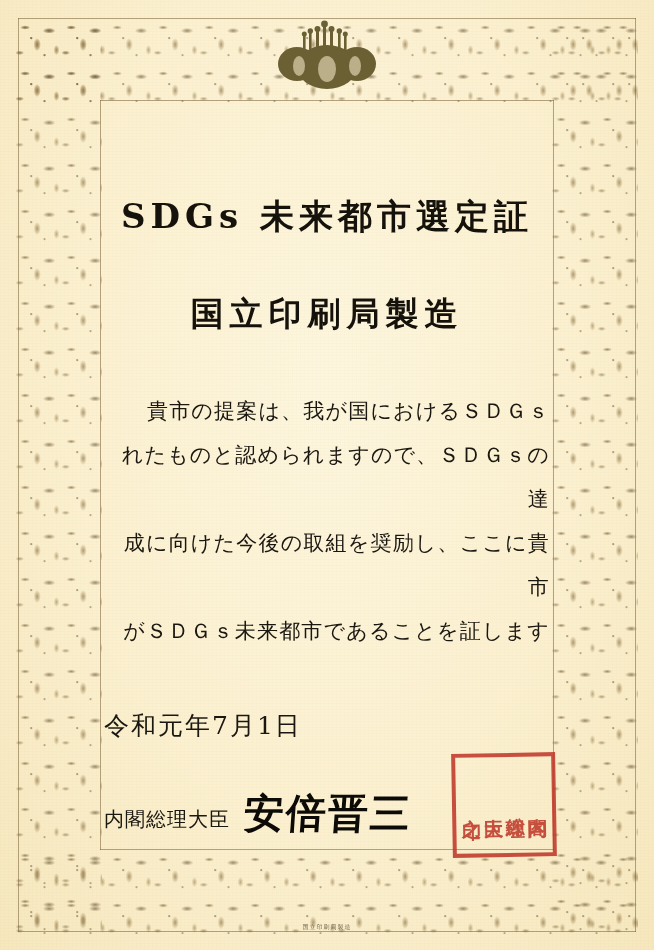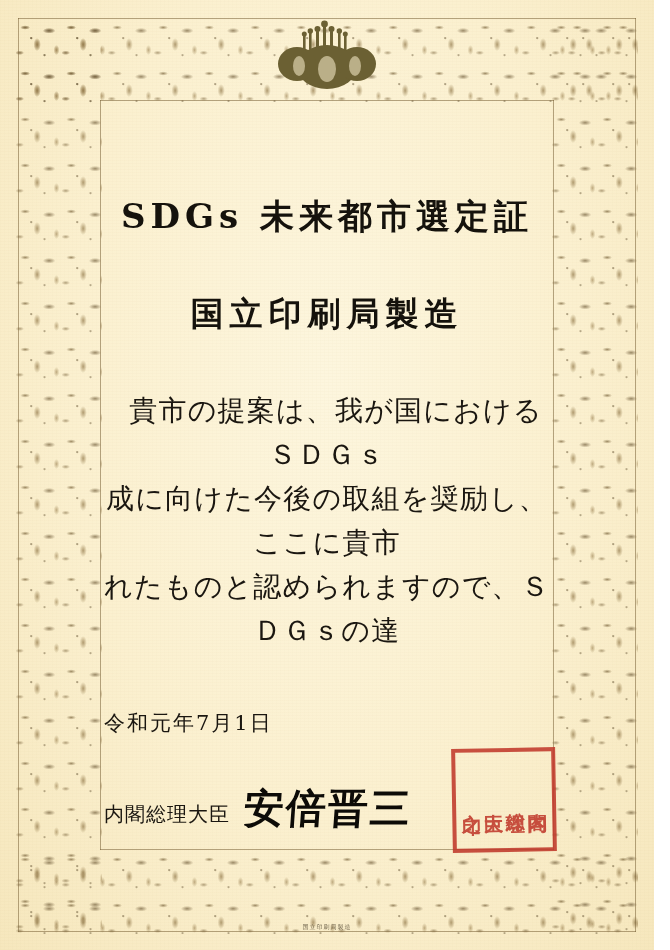--- a/index.html
+++ b/index.html
@@ -118,33 +118,33 @@
     text-align: center;
     font-size: 33px;
     letter-spacing: 6px;
     color: #15120c;
     font-family: "DejaVu Serif", serif;
     font-weight: 700;
   }
 
   .body-text {
     margin-top: 52px;
-    font-size: 28px;
+    font-size: 21px;
     line-height: 44px;
     color: #1a1610;
     letter-spacing: 1.2px;
     font-family: "DejaVu Serif", serif;
-    text-align: center;
+    text-align: right;
   }
   .body-text p { margin: 0; }
   .body-line-1 { text-indent: 18px; }
 
   .date-line {
     margin-top: 56px;
-    font-size: 21px;
+    font-size: 25px;
     letter-spacing: 2px;
     color: #1a1610;
     font-family: "DejaVu Serif", serif;
   }
 
   .signature-row {
     margin-top: 44px;
     display: flex;
     align-items: flex-end;
     position: relative;
@@ -263,22 +263,23 @@
   </div>
 
   <div class="content">
 
     <div class="doc-title">SDGs 未来都市選定証</div>
 
     <div class="recipient">国立印刷局製造</div>
 
     <div class="body-text">
       <p class="body-line-1">貴市の提案は、我が国におけるＳＤＧｓ</p>
+      <p>れたものと認められますので、ＳＤＧｓの達</p>
       <p>成に向けた今後の取組を奨励し、ここに貴市</p>
-      <p>れたものと認められますので、ＳＤＧｓの達</p>
+      <p>がＳＤＧｓ未来都市であることを証します</p>
     </div>
 
     <div class="date-line">令和元年7月1日</div>
 
     <div class="signature-row">
       <div class="sig-title">内閣総理大臣</div>
       <div class="sig-name">安倍晋三</div>
 
       <div class="seal">
         <div class="seal-col">内閣</div>

